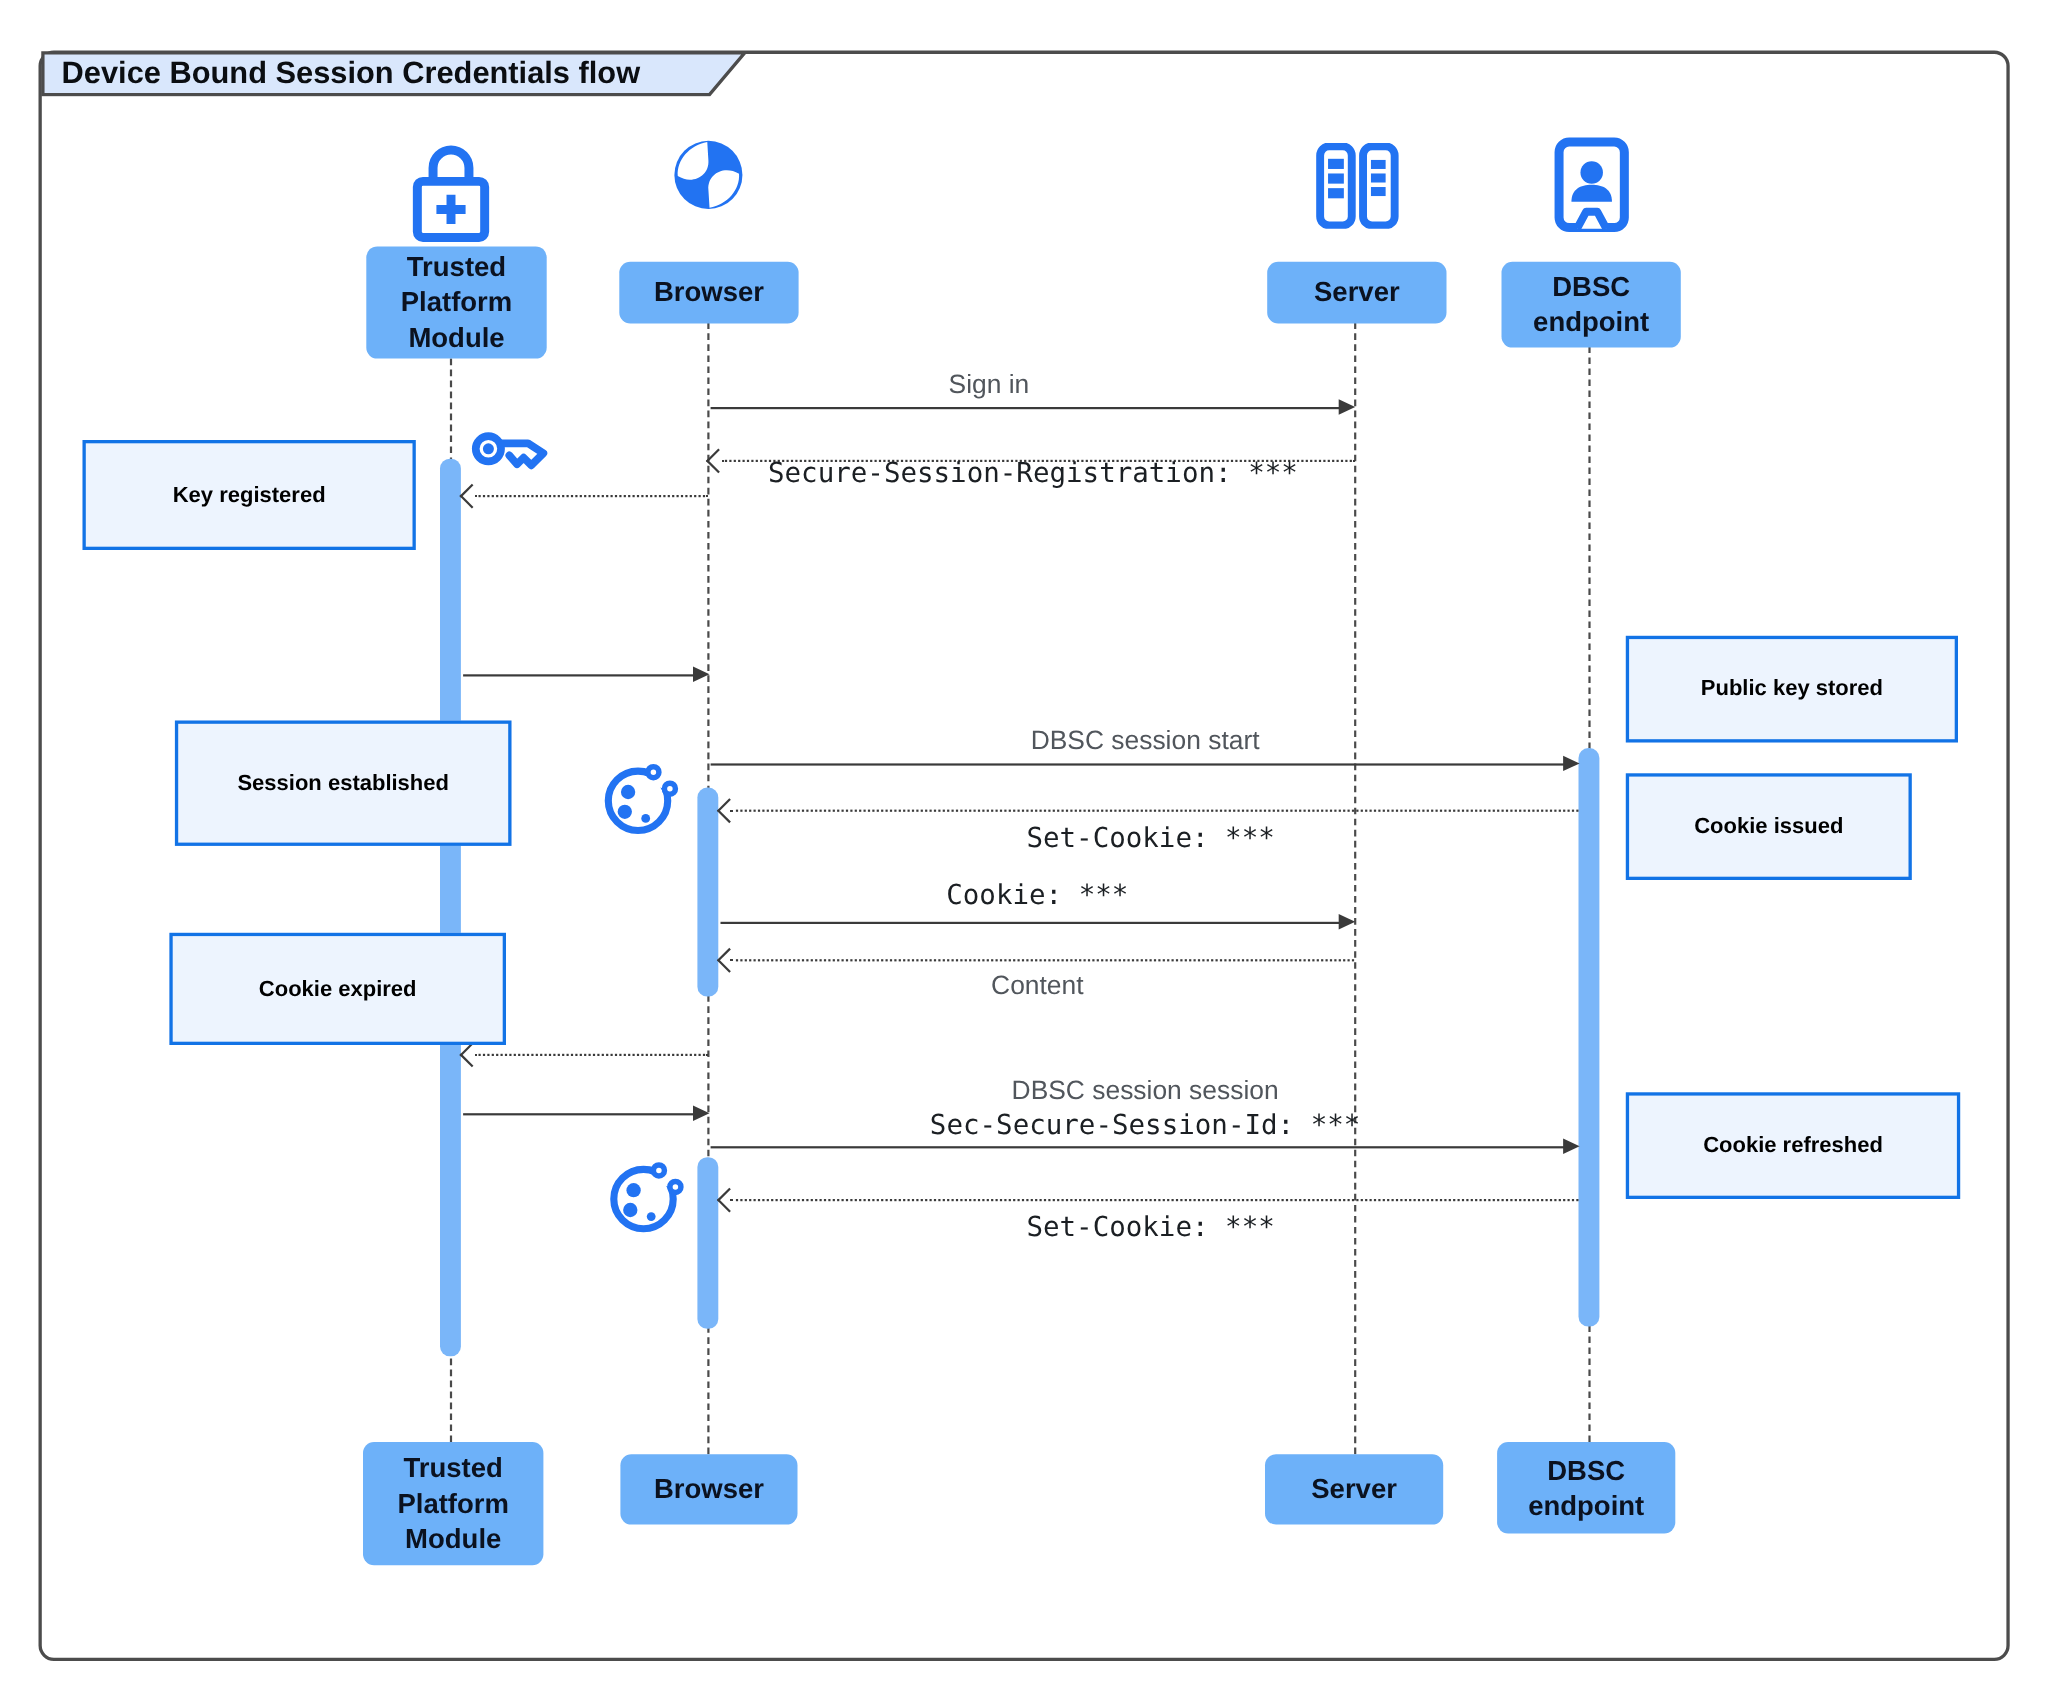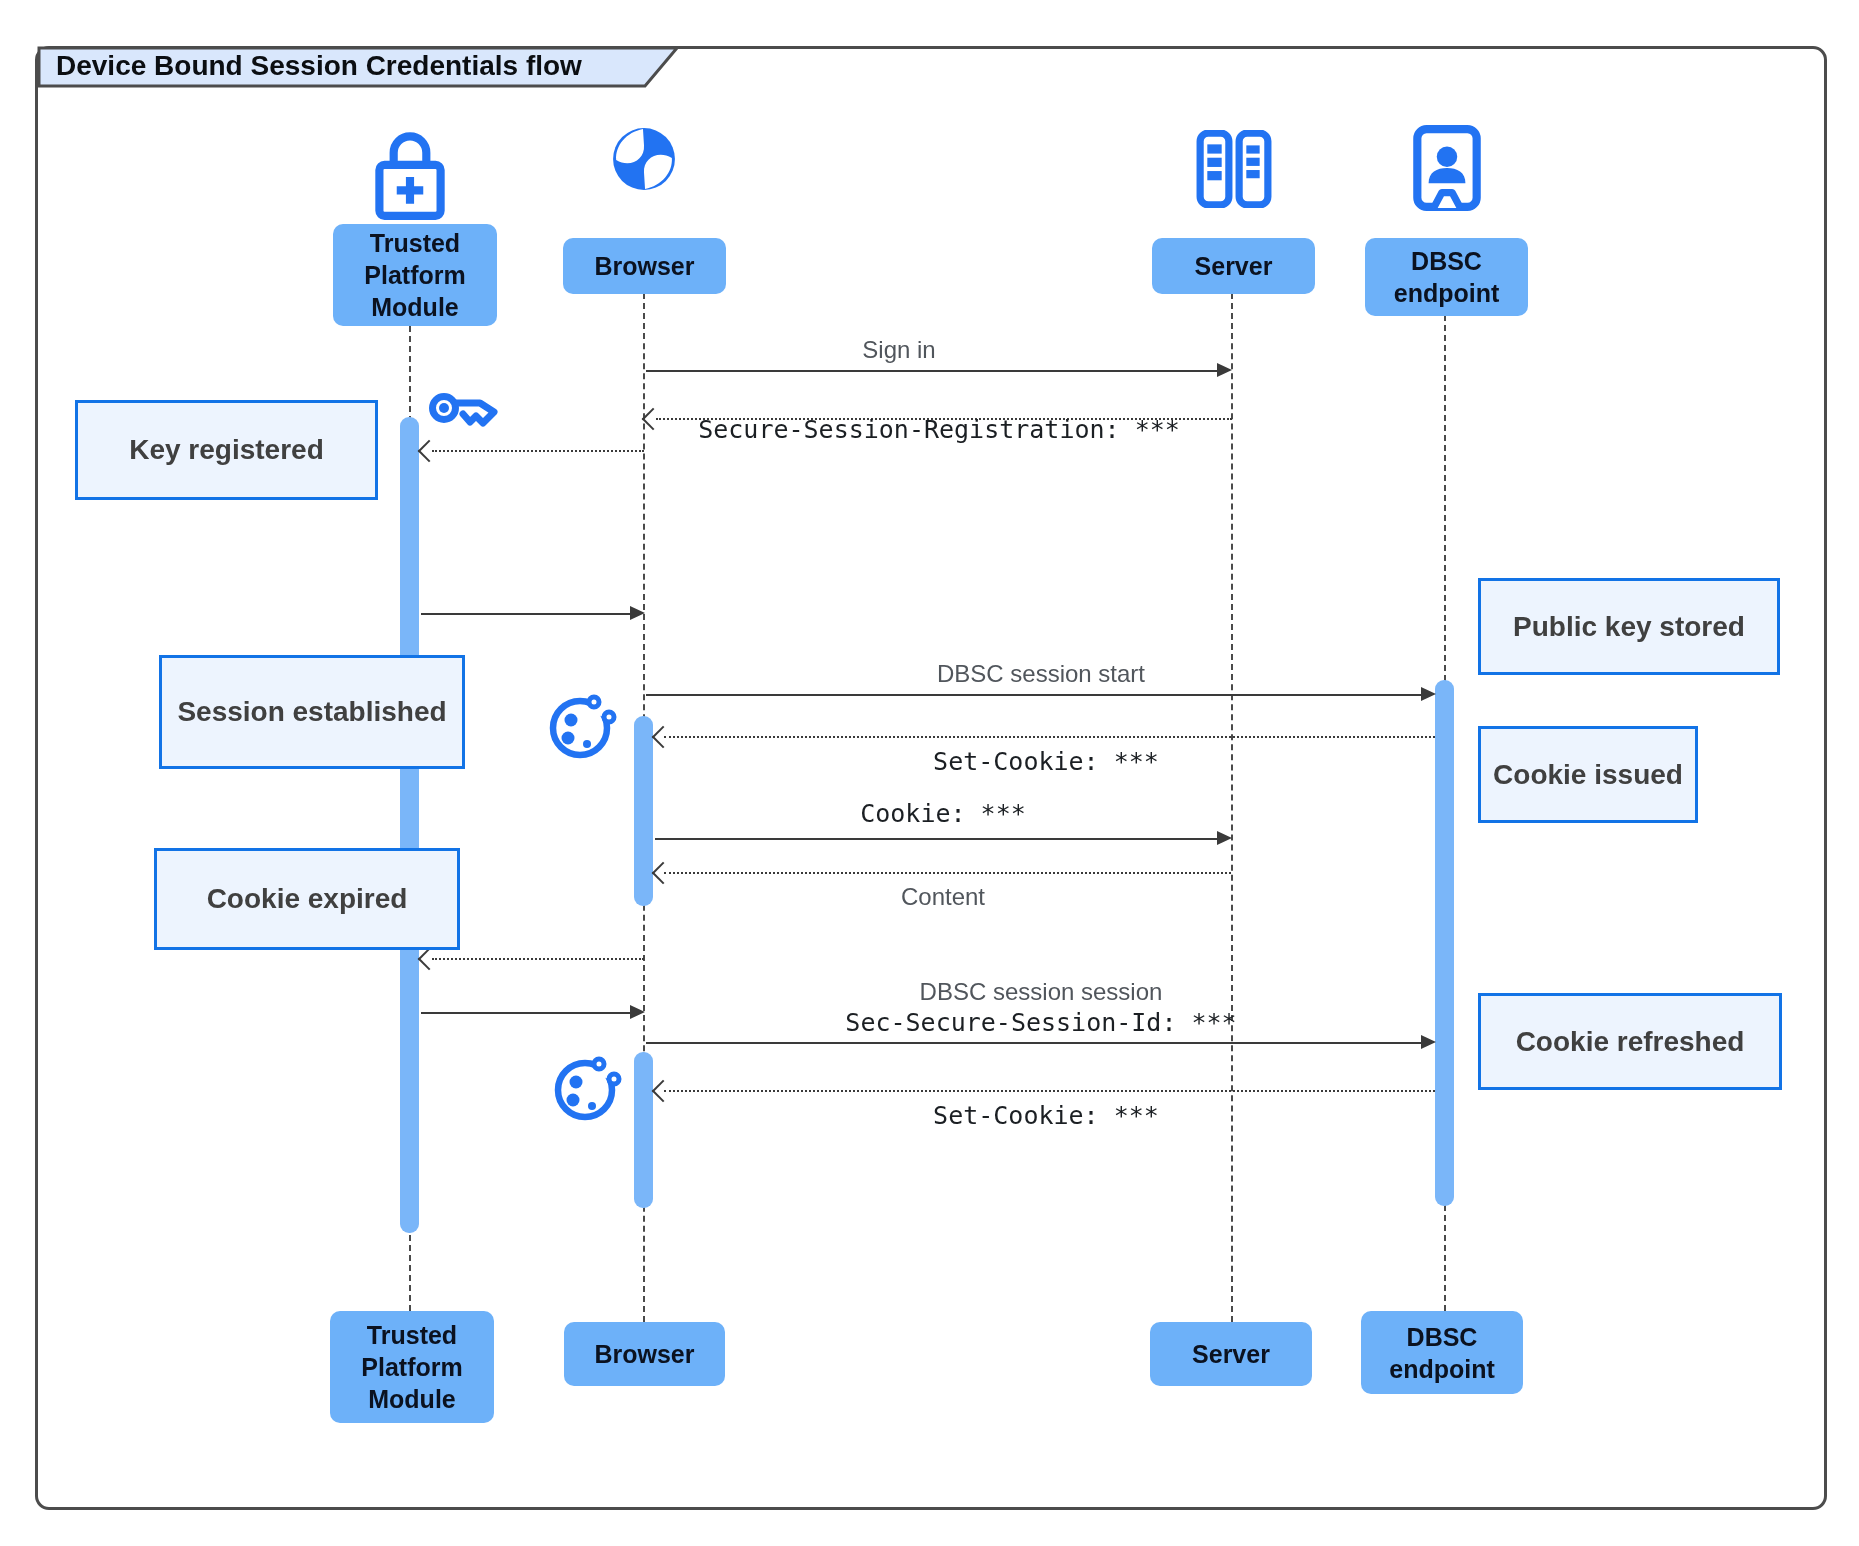--- a/index.html
+++ b/index.html
@@ -7,22 +7,22 @@
           font-family:"Liberation Sans",sans-serif;overflow:hidden;}
   .frame{position:absolute;border:3px solid #4c4c4c;border-radius:14px;}
   .tab{position:absolute;}
   .tab-text{position:absolute;font-weight:bold;font-size:28px;color:#0b0e12;white-space:nowrap;}
   .life{position:absolute;width:0;border-left:2.5px dashed #4a4a4a;}
   .bar{position:absolute;width:19px;background:#7ab6f9;border-radius:9px;}
   .actor{position:absolute;background:#6db1f9;border-radius:10px;display:flex;align-items:center;
          justify-content:center;text-align:center;font-weight:bold;font-size:25px;line-height:1.28;
          color:#0b1220;padding:2px 6px;box-sizing:border-box;}
   .note{position:absolute;background:#edf4fe;border:3px solid #1273e6;display:flex;align-items:center;
-        justify-content:center;text-align:center;font-weight:bold;font-size:28px;line-height:1.35;
-        color:#404040;box-sizing:border-box;padding:4px 10px;}
+        justify-content:center;text-align:center;font-weight:bold;font-size:20px;line-height:1.35;
+        color:#000000;box-sizing:border-box;padding:4px 10px;}
   .ml{position:absolute;height:0;border-top:2px solid #3a3a3a;}
   .ml.dot{border-top:2.5px dotted #3a3a3a;}
   .fh{position:absolute;width:0;height:0;border-top:7px solid transparent;
       border-bottom:7px solid transparent;border-left:15px solid #3a3a3a;}
   .oh{position:absolute;width:14px;height:14px;border-left:2.5px solid #3a3a3a;
       border-bottom:2.5px solid #3a3a3a;transform:rotate(45deg);}
   .lbl{position:absolute;transform:translateX(-50%);white-space:nowrap;font-size:24px;color:#51565c;}
   .lbl.mono{font-family:"DejaVu Sans Mono","Liberation Mono",monospace;font-size:25px;color:#1b1f23;}
   .icon{position:absolute;line-height:0;}
 </style>
@@ -89,21 +89,21 @@
   <div class="lbl mono" style="left:1041px;top:1008px;">Sec-Secure-Session-Id: ***</div>
 
   <div class="ml dot" style="left:664px;top:1090px;width:771px;"></div>
   <div class="oh" style="left:655px;top:1083px;"></div>
   <div class="lbl mono" style="left:1046px;top:1101px;">Set-Cookie: ***</div>
 
   <div class="note" style="left:75px;top:400px;width:303px;height:100px;">Key registered</div>
   <div class="note" style="left:159px;top:655px;width:306px;height:114px;">Session established</div>
   <div class="note" style="left:1478px;top:578px;width:302px;height:97px;">Public key stored</div>
   <div class="note" style="left:154px;top:848px;width:306px;height:102px;">Cookie expired</div>
-  <div class="note" style="left:1478px;top:726px;width:220px;height:97px;">Cookie issued</div>
+  <div class="note" style="left:1478px;top:703px;width:260px;height:97px;">Cookie issued</div>
   <div class="note" style="left:1478px;top:993px;width:304px;height:97px;">Cookie refreshed</div>
 
   <span class="icon" style="left:368px;top:120px;">
     <svg width="84" height="102" viewBox="0 0 80 100">
       <path d="M24 46 V32 a16 16 0 0 1 32 0 V46" fill="none" stroke="#2273f2" stroke-width="8"></path>
       <rect x="10" y="44" width="60" height="50" rx="5" fill="#fff" stroke="#2273f2" stroke-width="8"></rect>
       <path d="M40 56 V82 M27 69 H53" stroke="#2273f2" stroke-width="8" fill="none"></path>
     </svg>
   </span>
   <span class="icon" style="left:611px;top:126px;">

